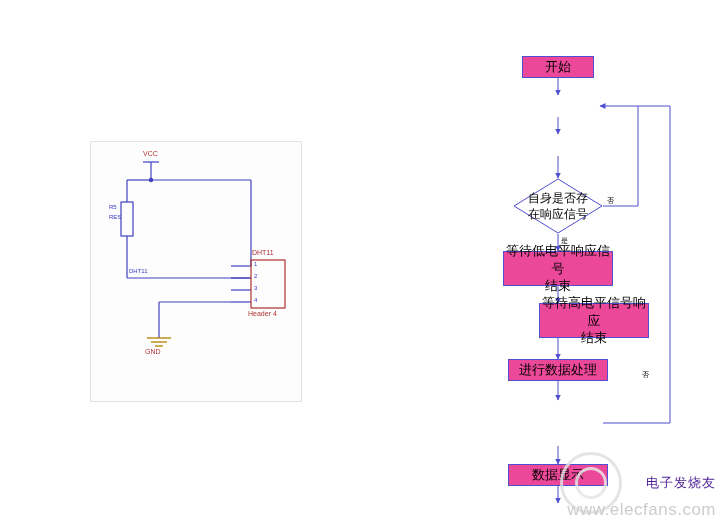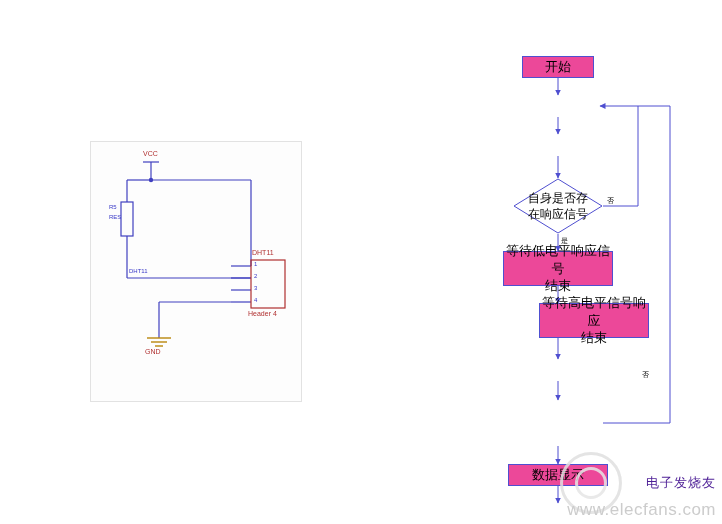--- a/index.html
+++ b/index.html
@@ -244,20 +244,21 @@
           <polygon points="45,1 89,28 45,55 1,28" fill="#ffffff" stroke="#4f4fd0" stroke-width="1"></polygon>
         </svg>
       <div class="diamond-text">自身是否存
 在响应信号</div>
     </div>
 
     <div class="node" style="left:33px; top:203px; width:110px; height:35px;">等待低电平响应信号
 结束</div>
     <div class="node" style="left:21px; top:255px; width:110px; height:35px;margin-left:48px;">等待高电平信号响应
 结束</div>
+    <div class="node" style="left:38px; top:311px; width:100px; height:22px;">进行数据处理</div>
 
 
     <div class="node" style="left:38px; top:416px; width:100px; height:22px;">数据显示</div>
     <div class="node" style="left:52px; top:455px; width:72px; height:36px;margin-top:28px;">返回</div>
 
     <div class="edge-label" style="left:137px; top:148px;">否</div>
     <div class="edge-label" style="left:91px; top:188px;">是</div>
     <div class="edge-label" style="left:172px; top:322px;">否</div>
   </div>
 

